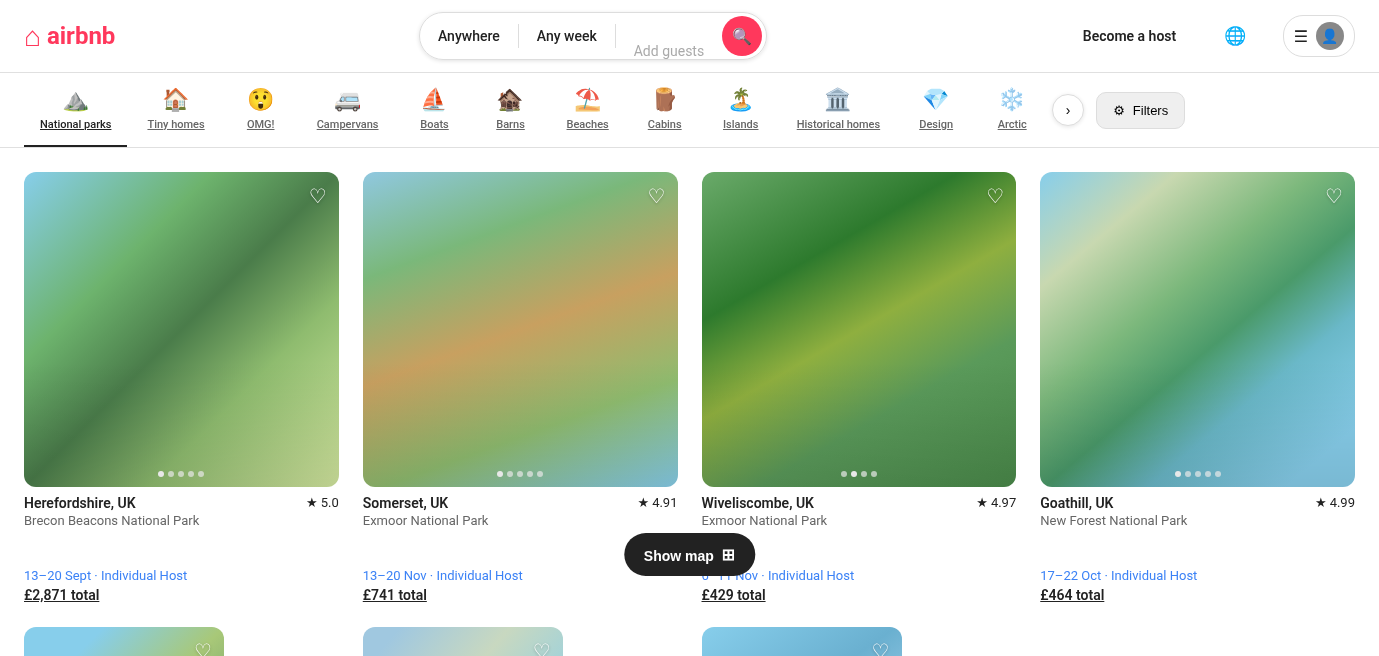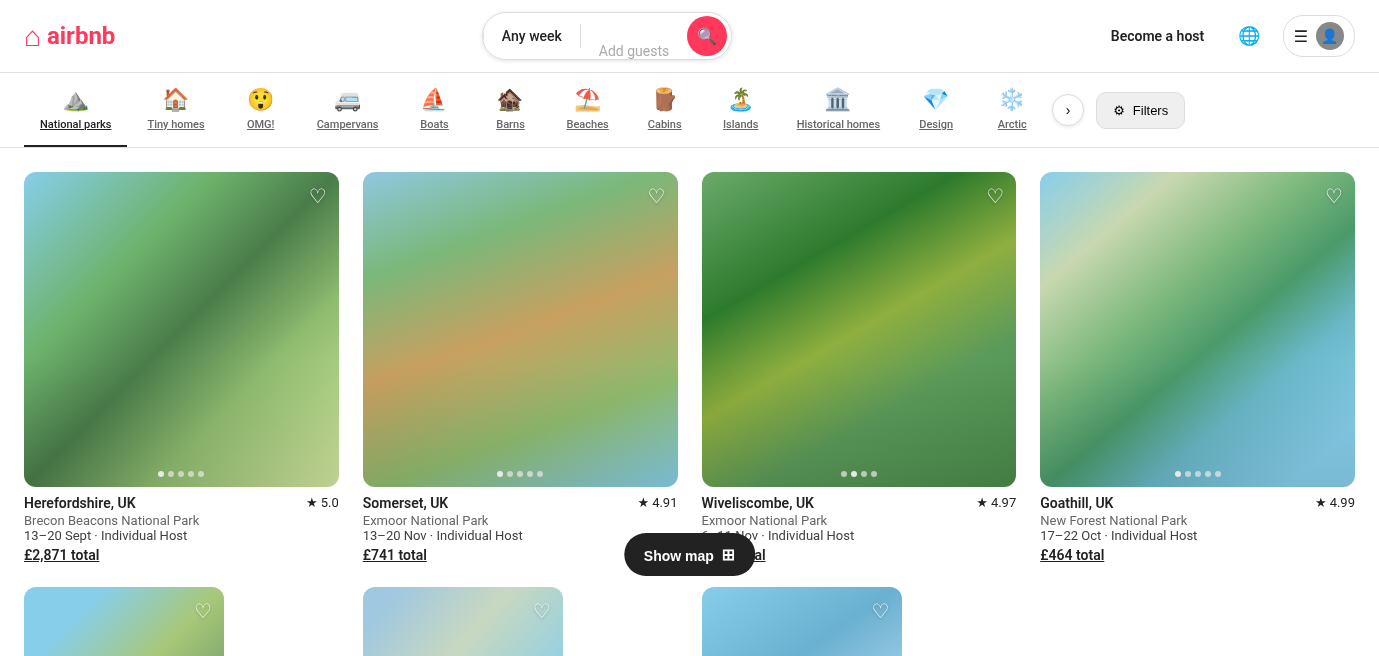--- a/index.html
+++ b/index.html
@@ -75,21 +75,21 @@
       cursor: pointer;
       display: flex;
       align-items: center;
       justify-content: center;
       color: white;
       font-size: 16px;
     }
     .header-right {
       display: flex;
       align-items: center;
-      gap: 14px;
+      gap: 28px;
     }
     .become-host {
       font-size: 14px;
       font-weight: 600;
       cursor: pointer;
       padding: 8px 12px;
       border-radius: 20px;
     }
     .globe-btn, .menu-btn {
       background: none;
@@ -251,21 +251,22 @@
       font-size: 13px;
     }
     .star { color: #222; }
     .listing-subtitle {
       font-size: 13px;
       color: #666;
       margin-top: 2px;
     }
     .listing-dates {
       font-size: 13px;
-      color: #404040;
+      color: #3b82f6;
+      margin-top: 40px;
     }
     .listing-price {
       font-size: 14px;
       font-weight: 600;
       margin-top: 4px;
       text-decoration: underline;
     }
 
     
     .show-map-container {
@@ -324,20 +325,23 @@
 </head>
 <body>
 
 <header class="header">
   <div class="logo">
     <span class="logo-icon">⌂</span>
     <span class="logo-text">airbnb</span>
   </div>
 
   <div class="search-bar">
+    <div class="search-section">
+      <span>Anywhere</span>
+    </div>
     <div class="search-divider"></div>
     <div class="search-section">
       <span>Any week</span>
     </div>
     <div class="search-divider"></div>
     <div class="search-guests">
       <span>Add guests</span>
     </div>
     <button class="search-btn">
       <span>🔍</span>

